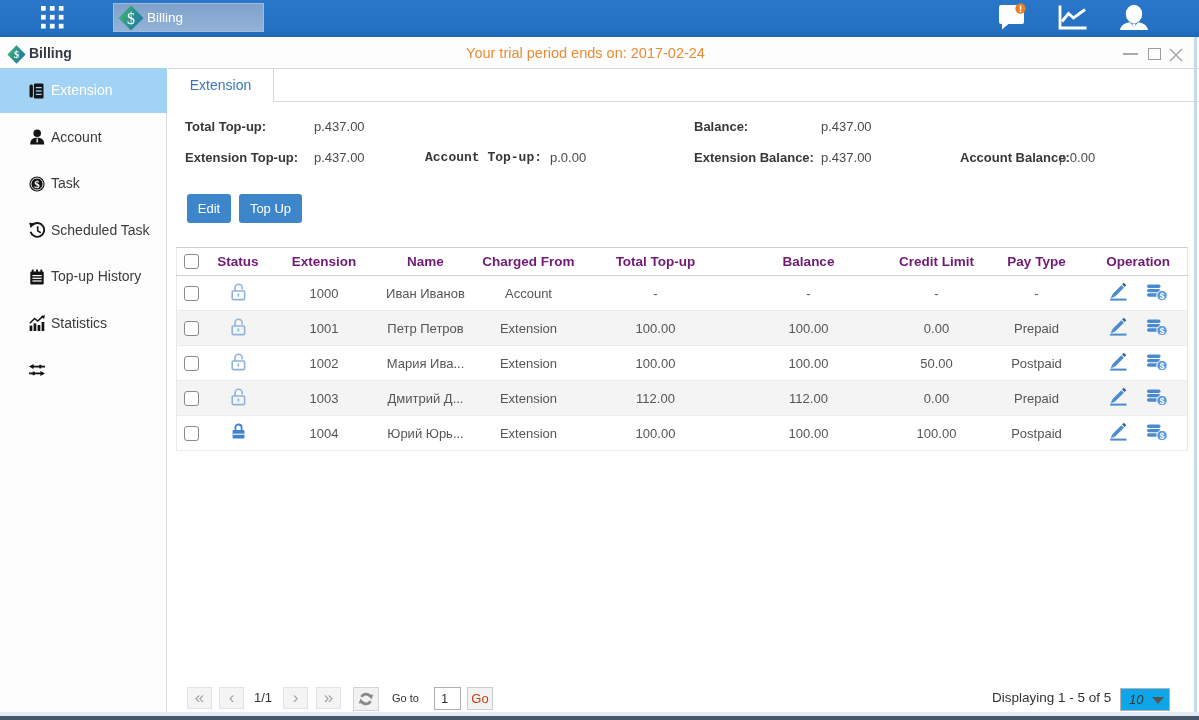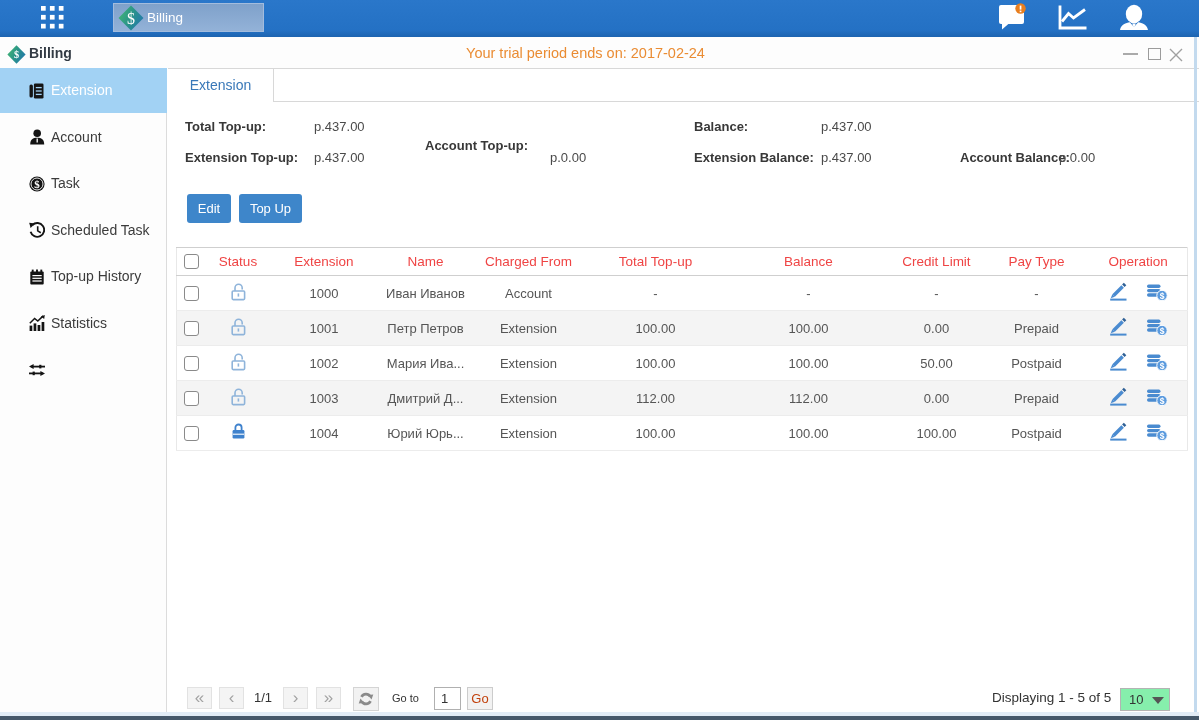--- a/index.html
+++ b/index.html
@@ -35,21 +35,21 @@
 #tabrest { left:106px; top:0; width:925px; height:33px; border-bottom:1px solid #d8d8d8; }
 #tab1 { left:0; top:0; width:106px; height:33px; border-right:1px solid #d8d8d8; color:#3978b8; font-size:14px; text-align:center; line-height:33px; background:#fff; }
 
 .slabel { position:absolute; font-size:13px; font-weight:bold; color:#383838; height:16px; line-height:16px; }
 .sval { position:absolute; font-size:13px; color:#4a4a4a; height:16px; line-height:16px; }
 
 .btn { position:absolute; top:126px; height:29px; background:#3e86ca; border-radius:3px; color:#fff; font-size:13px; text-align:center; line-height:29px; }
 
 
 #tbl { position:absolute; left:8px; top:179px; width:1011px; border-collapse:collapse; table-layout:fixed; }
-#tbl th { font-weight:normal; font-size:13.5px; color:#ef4444; height:28px; }
+#tbl th { font-weight:bold; font-size:13.5px; color:#701a75; height:28px; }
 #tbl td { font-size:13px; color:#555; height:35px; text-align:center; }
 #tbl thead tr { border-top:1px solid #cfcfcf; border-bottom:1px solid #cfcfcf; }
 #tbl tbody tr { border-bottom:1px solid #ececec; }
 #tbl tbody tr.alt { background:#f4f4f4; }
 #tbl tr { border-left:1px solid #e8e8e8; border-right:1px solid #e8e8e8; }
 .cb { width:15px; height:15px; border:1px solid #8a8a8a; border-radius:3px; margin:0 auto; background:#fff; }
 
 
 .pgbtn { position:absolute; top:619px; width:25px; height:22px; background:#f4f4f4; border:1px solid #e2e2e2; color:#a2a2a2; text-align:center; line-height:19px; font-size:17px; }
 .pgtext { position:absolute; top:619px; height:22px; line-height:22px; font-size:13px; color:#333; }
@@ -210,21 +210,21 @@
       <div class="abs" id="tab1">Extension</div>
     </div>
 
     <div class="slabel" style="left:17px; top:51px;">Total Top-up:</div>
     <div class="sval" style="left:146px; top:51px;">p.437.00</div>
     <div class="slabel" style="left:526px; top:51px;">Balance:</div>
     <div class="sval" style="left:653px; top:51px;">p.437.00</div>
 
     <div class="slabel" style="left:17px; top:82px;">Extension Top-up:</div>
     <div class="sval" style="left:146px; top:82px;">p.437.00</div>
-    <div class="slabel" style="left:257px; top:70px;">Account Top-up:</div>
+    <div class="slabel" style="left:257px; top:82px;font-family:Liberation Mono, monospace;">Account Top-up:</div>
     <div class="sval" style="left:382px; top:82px;">p.0.00</div>
     <div class="slabel" style="left:526px; top:82px;">Extension Balance:</div>
     <div class="sval" style="left:653px; top:82px;">p.437.00</div>
     <div class="slabel" style="left:792px; top:82px;">Account Balance:</div>
     <div class="sval" style="left:891px; top:82px;">p.0.00</div>
 
     <div class="btn" style="left:19px; width:44px;">Edit</div>
     <div class="btn" style="left:71px; width:63px;">Top Up</div>
 
     <table id="tbl">
@@ -449,21 +449,21 @@
         <polygon points="13.5,8.6 15.3,3.6 9.9,3.9" fill="#8a8a8a"></polygon>
         <path d="M12.5,10.1 A5,5 0 0 1 3.7,10.5" fill="none" stroke="#8a8a8a" stroke-width="2.7"></path>
         <polygon points="2.5,7.4 0.7,12.4 6.1,12.1" fill="#8a8a8a"></polygon>
       </svg>
     </div>
     <div class="pgtext" style="left:224px; font-size:11px;">Go to</div>
     <div class="pgtext" style="left:266px; width:27px; height:23px; border:1px solid #b0b0b0; background:#fff; padding-left:6px;">1</div>
     <div class="pgbtn" style="left:299px; width:26px; height:23px; background:#f2f2f2; border-color:#cccccc; color:#c2410c; font-size:13px; line-height:21px;">Go</div>
 
     <div class="pgtext" style="left:824px; font-size:13.5px;">Displaying 1 - 5 of 5</div>
-    <div class="pgtext" style="left:952px; top:620px; width:50px; height:23px; border:1px solid #b3b3b3; background:#86efac; padding-left:8px;">10
+    <div class="pgtext" style="left:952px; top:620px; width:50px; height:23px; border:1px solid #b3b3b3; background:#0ea5e9; padding-left:8px;font-style:italic;">10
       <svg width="12" height="7" viewBox="0 0 12 7" style="position:absolute; right:5px; top:8px;">
           <polygon points="0,0 12,0 6,7" fill="#555"></polygon>
         </svg>
     </div>
   </div>
 
   <div class="abs" style="left:0; top:712px; width:1199px; height:4px; background:#e2ecf6;"></div>
   <div class="abs" style="left:0; top:716px; width:1199px; height:4px; background:#46586a;"></div>
   <div class="abs" style="left:1194px; top:37px; width:3px; height:675px; background:#c3daee;"></div>
 

